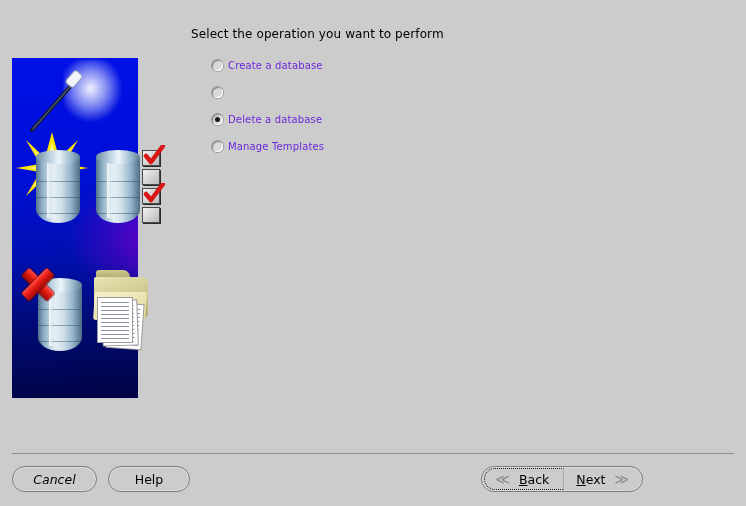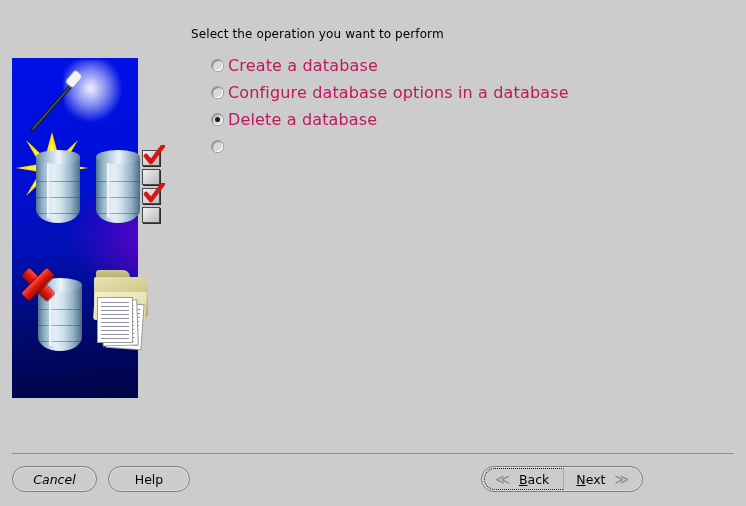--- a/index.html
+++ b/index.html
@@ -117,21 +117,21 @@
     position:relative;width:11px;height:11px;border-radius:50%;
     background:#d9d9d9;
     box-shadow:inset 1px 1px 0 #8b8b8b, inset -1px -1px 0 #ffffff, 0 0 0 1px #9b9b9b;
     flex:0 0 auto;
   }
   .radio.on::after{
     content:"";position:absolute;left:3px;top:3px;width:5px;height:5px;border-radius:50%;
     background:#1a1a1a;
   }
   .radio-label{
-    margin-left:5px;font-size:16px;color:#be185d;white-space:nowrap;letter-spacing:.15px;text-align:center;
+    margin-left:5px;font-size:10px;color:#6d28d9;white-space:nowrap;letter-spacing:.15px;text-align:center;
   }
 
   
   .separator{
     position:absolute;left:12px;top:453px;width:722px;height:1px;
     background:#8e8e8e;
   }
   .btn{
     position:absolute;height:26px;
     background:#cccccc;
@@ -259,30 +259,30 @@
 
   <div class="radio-group">
 
     <div class="radio-row">
       <span class="radio"></span>
       <span class="radio-label">Create a database</span>
     </div>
 
     <div class="radio-row">
       <span class="radio"></span>
-      <span class="radio-label">Configure database options in a database</span>
     </div>
 
     <div class="radio-row">
       <span class="radio on"></span>
       <span class="radio-label">Delete a database</span>
     </div>
 
     <div class="radio-row">
       <span class="radio"></span>
+      <span class="radio-label">Manage Templates</span>
     </div>
 
   </div>
 
   <div class="separator"></div>
 
   <div class="btn" id="btn-cancel">Cancel</div>
   <div class="btn" id="btn-help">Help</div>
 
   <div class="navgroup">

